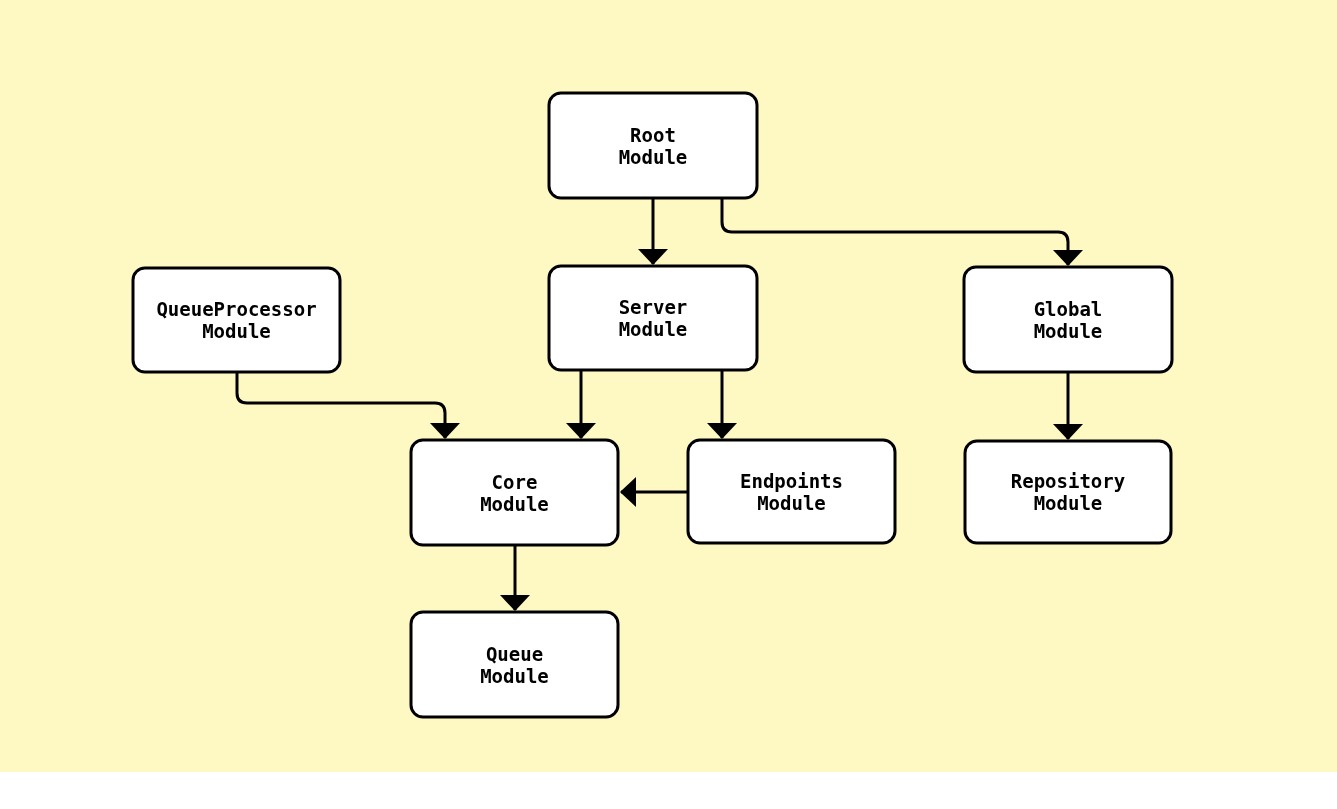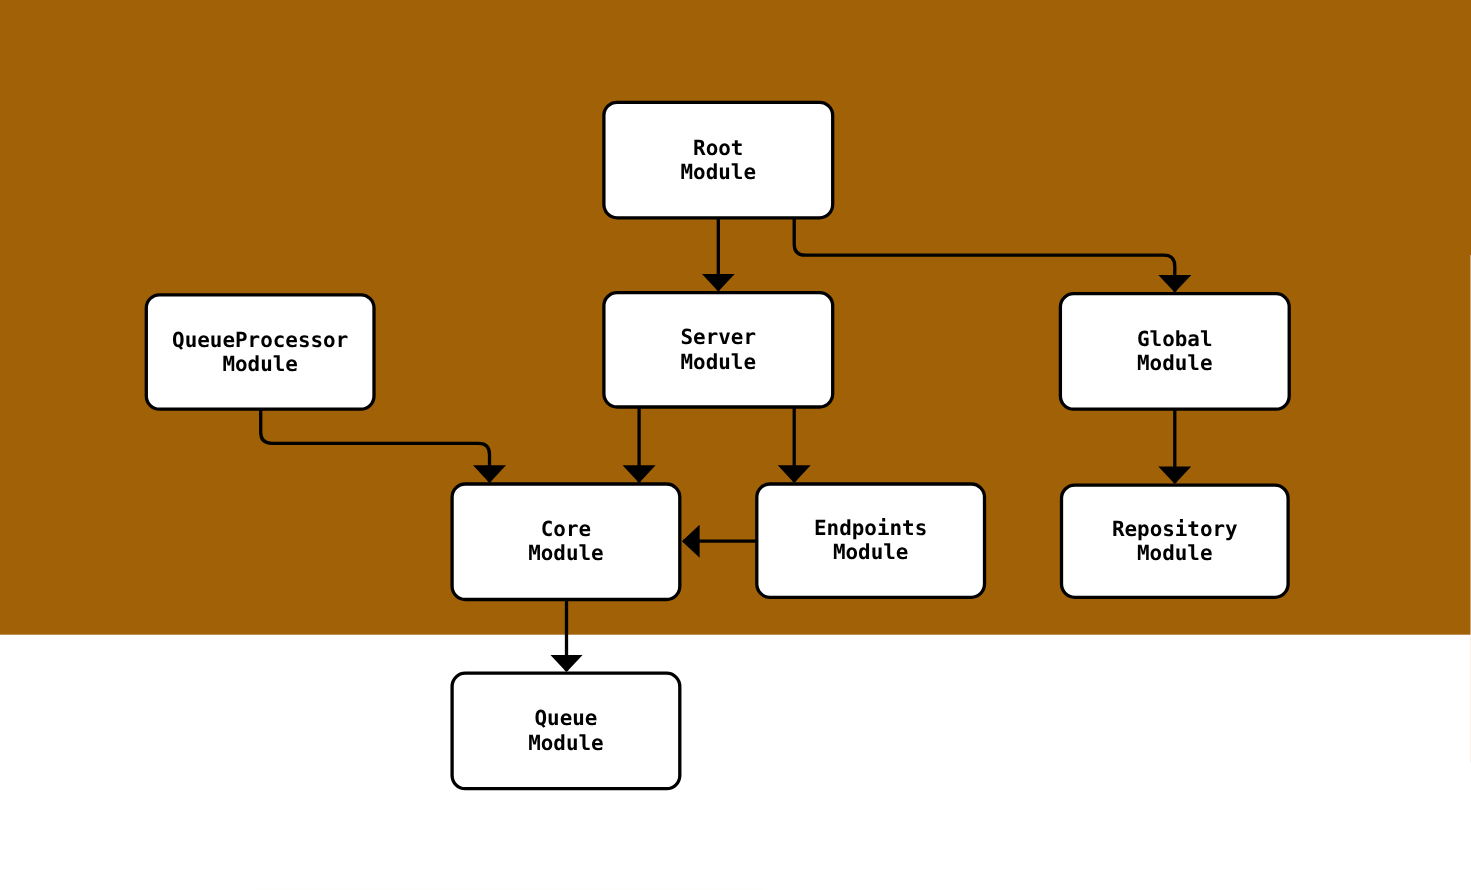--- a/index.html
+++ b/index.html
@@ -6,23 +6,23 @@
     margin: 0;
     padding: 0;
     background: #ffffff;
     width: 1337px;
     height: 809px;
     overflow: hidden;
     font-family: "DejaVu Sans Mono", monospace;
   }
   .diagram-wrap {
     width: 1337px;
-    height: 577px;
+    height: 772px;
     position: relative;
-    background: #a16207;
+    background: #fef9c3;
   }
   svg {
     display: block;
     width: 1337px;
     height: 809px;
   }
   .node-rect {
     fill: #ffffff;
     stroke: #000000;
     stroke-width: 3px;

